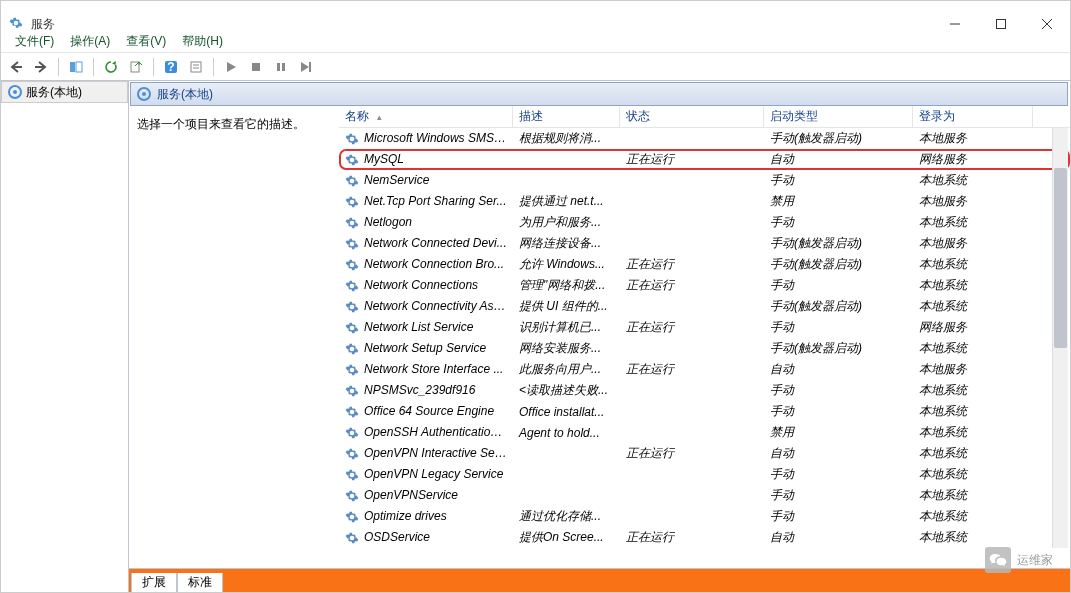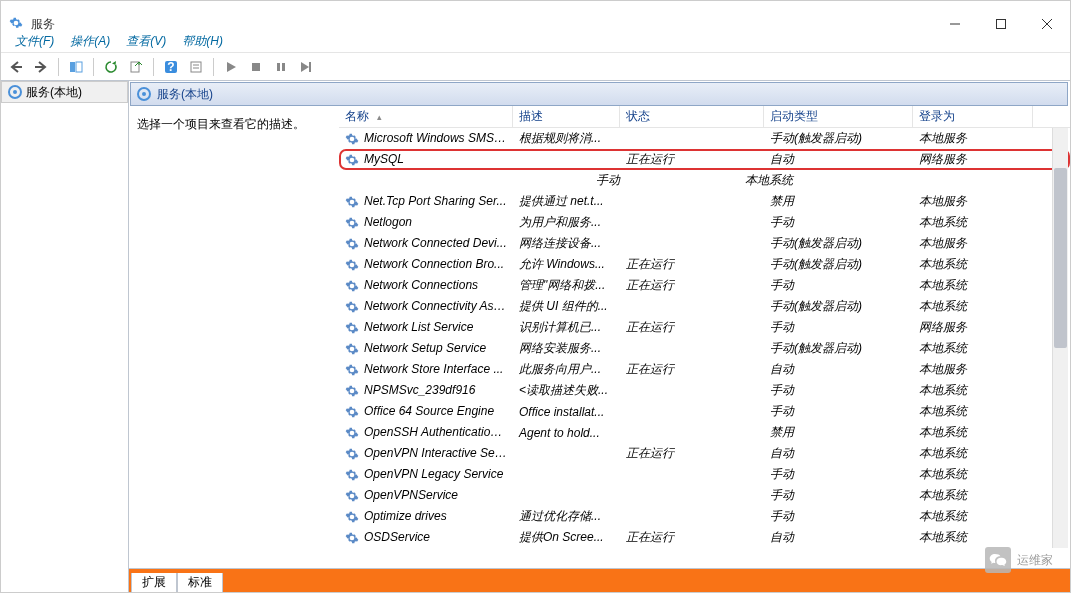--- a/index.html
+++ b/index.html
@@ -5,21 +5,21 @@
 * { margin:0; padding:0; box-sizing:border-box; font-family:"Microsoft YaHei","Segoe UI",Tahoma,sans-serif; font-size:12px; }
 body { background:#fff; overflow:hidden; }
 .window { width:1071px; height:593px; border:1px solid #ccc; display:flex; flex-direction:column; background:#fff; }
 
 .titlebar { height:30px; display:flex; align-items:center; padding:16px 0 0 8px; background:#fff; }
 .titlebar .app-icon { width:16px; height:16px; margin-right:6px; }
 .titlebar .title { flex:1; color:#333; }
 .titlebar .win-btn { width:46px; height:30px; display:flex; align-items:center; justify-content:center; color:#555; }
 
 .menubar { height:22px; display:flex; align-items:center; padding:0 6px; border-bottom:1px solid #e5e5e5; }
-.menubar .menu-item { padding:2px 8px; color:#0369a1;font-style:italic; }
+.menubar .menu-item { padding:2px 8px; color:#14532d; }
 
 .toolbar { height:28px; display:flex; align-items:center; padding:0 4px; border-bottom:1px solid #bfc6d0; background:#fff; gap:3px; }
 .toolbar .sep { width:1px; height:18px; background:#ccc; margin:0 3px; }
 .toolbar .tbtn { width:22px; height:22px; display:flex; align-items:center; justify-content:center; border:1px solid transparent; }
 
 .body { flex:1; display:flex; overflow:hidden; }
 .tree-pane { width:128px; border-right:1px solid #bfc6d0; background:#fff; }
 .tree-item { display:flex; align-items:center; height:22px; padding:0 6px; gap:4px; }
 .tree-item.selected { background:#f0f0f0; border:1px solid #ccc; }
 
@@ -216,20 +216,25 @@
                     <svg viewBox="0 0 24 24" width="14" height="14">
                       <path fill="#5b8ac6" d="M12 8a4 4 0 100 8 4 4 0 000-8zm9 4a7 7 0 01-.1 1.2l2 1.6-2 3.4-2.4-.8a7 7 0 01-2 1.1l-.4 2.5h-4l-.4-2.5a7 7 0 01-2-1.1l-2.4.8-2-3.4 2-1.6A7 7 0 013 12a7 7 0 01.1-1.2l-2-1.6 2-3.4 2.4.8a7 7 0 012-1.1L7.9 3h4l.4 2.5a7 7 0 012 1.1l2.4-.8 2 3.4-2 1.6A7 7 0 0121 12z"></path>
                     </svg>
                   </span><span>MySQL</span></div>
                 <div class="cell c-desc"></div>
                 <div class="cell c-status">正在运行</div>
                 <div class="cell c-start">自动</div>
                 <div class="cell c-login">网络服务</div>
               </div>
               <div class="row">
+                <div class="cell c-name"><span class="ic">
+                    <svg viewBox="0 0 24 24" width="14" height="14">
+                      <path fill="#5b8ac6" d="M12 8a4 4 0 100 8 4 4 0 000-8zm9 4a7 7 0 01-.1 1.2l2 1.6-2 3.4-2.4-.8a7 7 0 01-2 1.1l-.4 2.5h-4l-.4-2.5a7 7 0 01-2-1.1l-2.4.8-2-3.4 2-1.6A7 7 0 013 12a7 7 0 01.1-1.2l-2-1.6 2-3.4 2.4.8a7 7 0 012-1.1L7.9 3h4l.4 2.5a7 7 0 012 1.1l2.4-.8 2 3.4-2 1.6A7 7 0 0121 12z"></path>
+                    </svg>
+                  </span><span>NemService</span></div>
                 <div class="cell c-desc"></div>
                 <div class="cell c-status"></div>
                 <div class="cell c-start">手动</div>
                 <div class="cell c-login">本地系统</div>
               </div>
               <div class="row">
                 <div class="cell c-name"><span class="ic">
                     <svg viewBox="0 0 24 24" width="14" height="14">
                       <path fill="#5b8ac6" d="M12 8a4 4 0 100 8 4 4 0 000-8zm9 4a7 7 0 01-.1 1.2l2 1.6-2 3.4-2.4-.8a7 7 0 01-2 1.1l-.4 2.5h-4l-.4-2.5a7 7 0 01-2-1.1l-2.4.8-2-3.4 2-1.6A7 7 0 013 12a7 7 0 01.1-1.2l-2-1.6 2-3.4 2.4.8a7 7 0 012-1.1L7.9 3h4l.4 2.5a7 7 0 012 1.1l2.4-.8 2 3.4-2 1.6A7 7 0 0121 12z"></path>
                     </svg>

